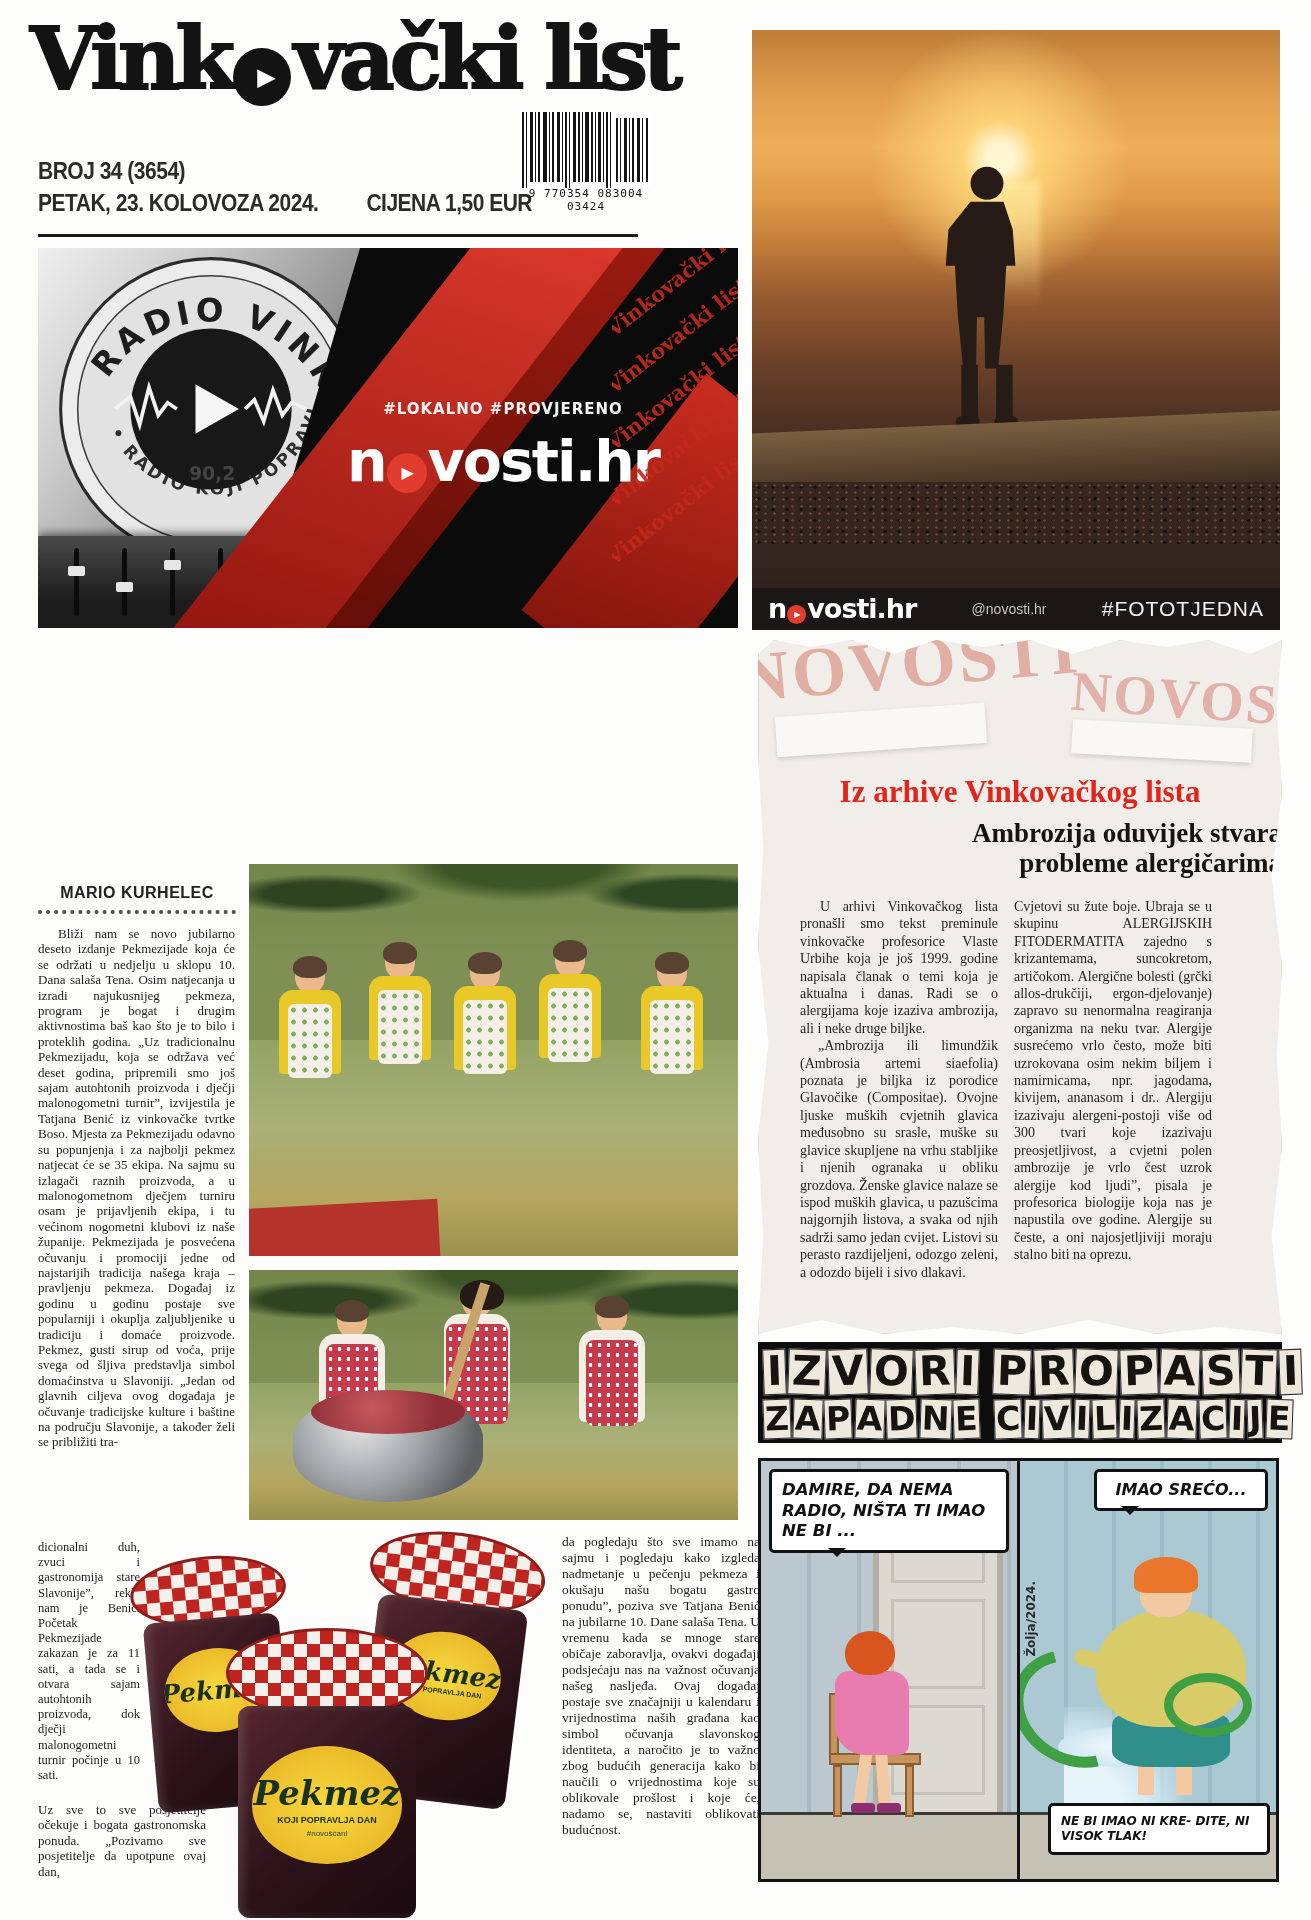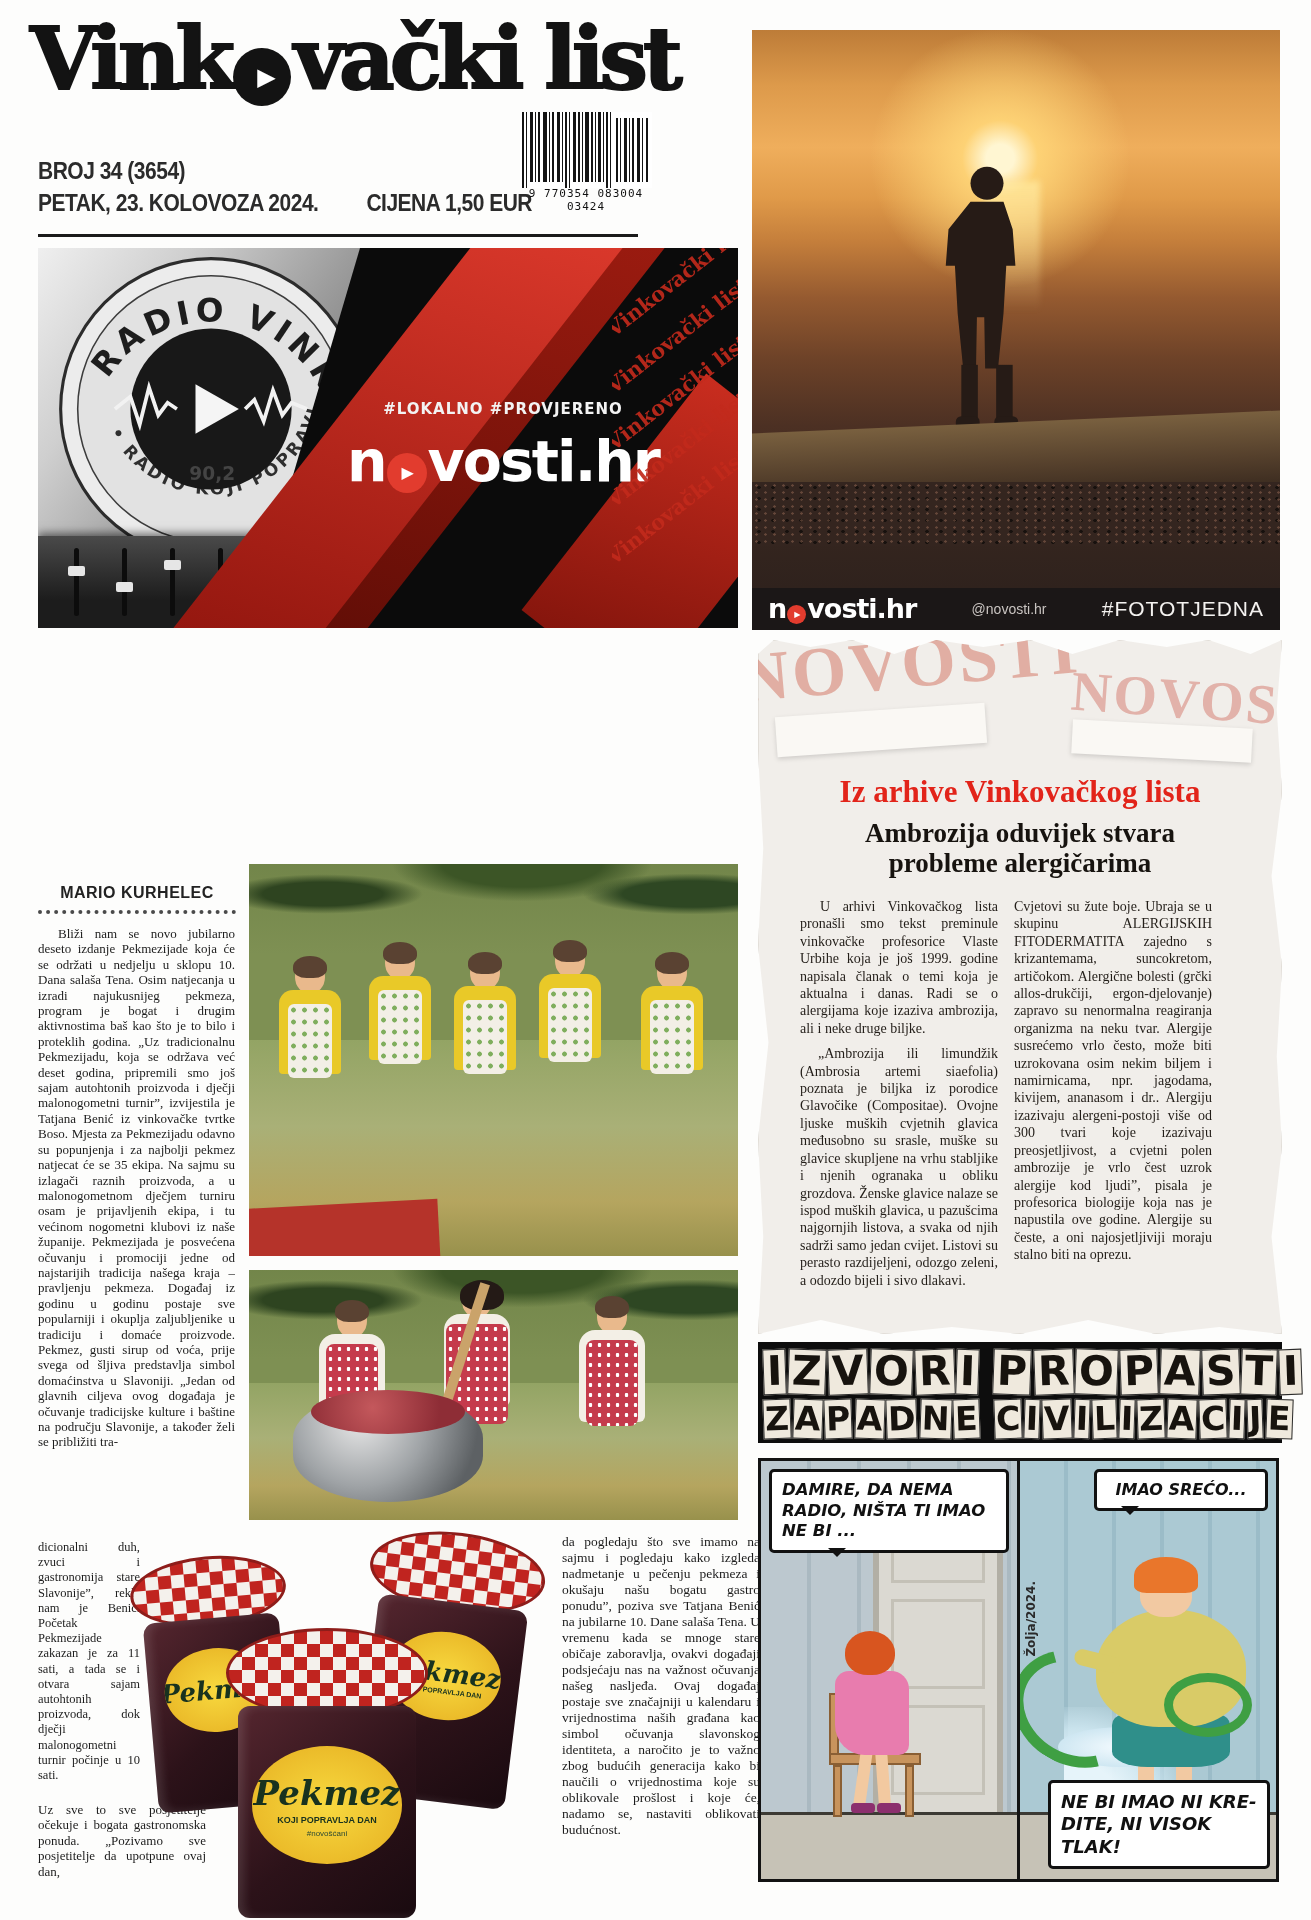--- a/index.html
+++ b/index.html
@@ -136,26 +136,26 @@
       99% 10%,100% 22%,98% 34%,100% 47%,99% 60%,100% 73%,98% 86%,100% 100%,
       88% 99%,76% 100%,63% 98%,50% 100%,37% 99%,24% 100%,12% 98%,0 100%,1% 86%,0 72%,2% 58%,0 44%,1% 30%,0 16%);
     overflow:hidden;}
   .arch .cw1{position:absolute;left:-20px;top:-16px;font-family:"Liberation Serif",serif;font-weight:bold;
     font-size:70px;letter-spacing:3px;color:rgba(199,70,48,.38);transform:rotate(-5deg);white-space:nowrap;}
   .arch .cw2{position:absolute;right:-60px;top:28px;font-family:"Liberation Serif",serif;font-weight:bold;
     font-size:56px;letter-spacing:2px;color:rgba(206,96,80,.42);transform:rotate(4deg);white-space:nowrap;}
   .arch .scrap{position:absolute;background:#faf8f4;box-shadow:0 2px 5px rgba(0,0,0,.15);}
   .arch-label{position:absolute;left:0;right:0;top:134px;text-align:center;
     font-family:"Liberation Serif",serif;font-weight:bold;font-size:31px;color:#e2241a;}
-  .arch-title{position:absolute;left:0;right:0;top:178px;text-align:center;
+  .arch-title{position:absolute;left:0;right:0;top:178px;text-align:right;
     font-family:"Liberation Serif",serif;font-weight:bold;font-size:27px;line-height:1.12;color:#17130f;}
   .arch-cols{position:absolute;left:42px;top:258px;width:412px;display:flex;gap:16px;}
   .arch-col{width:198px;font-size:14px;line-height:17.4px;text-align:justify;color:#221d18;}
   .arch-col p{margin:0;}
-  .arch-col .pgap{margin-top:8px;text-indent:18px;}
+  .arch-col .pgap{margin-top:0;text-indent:18px;}
 
   
   .ctitle{left:758px;top:1342px;width:524px;background:#0d0d0d;padding:5px 4px 3px;box-sizing:border-box;line-height:0;}
   .ctl{white-space:nowrap;}
   .lt{display:inline-block;background:#efe9dd;color:#17130e;font-family:"DejaVu Sans",sans-serif;font-weight:bold;
     line-height:1.02;border:1px solid #2a2a2a;margin:2px 1px;transform:rotate(-2deg);}
   .ctl1 .lt{font-size:41px;padding:1px 3px;}
   .ctl2 .lt{font-size:33px;padding:2px 1px;}
   .lt:nth-child(2n){transform:rotate(2deg);}
   .lt-sp{display:inline-block;width:12px;}
@@ -167,21 +167,21 @@
   .floor{position:absolute;left:0;right:0;bottom:0;height:64px;background:#c6c2b6;border-top:3px solid #3c3a34;}
   .door{position:absolute;right:14px;top:12px;width:118px;height:352px;background:#dbd9d2;border:6px solid #b2afa5;}
   .door i{position:absolute;left:12px;right:12px;height:84px;border:3px solid #c4c1b7;display:block;}
   .door i.d1{top:14px;} .door i.d2{top:120px;} .door i.d3{top:226px;}
   .bubble{position:absolute;background:#fff;border:3px solid #111;border-radius:5px;padding:8px 10px;
     font-family:"DejaVu Sans",sans-serif;font-style:italic;font-weight:bold;color:#111;line-height:1.25;}
   .bub1{left:8px;top:8px;right:8px;font-size:16.5px;}
   .bub1:after{content:"";position:absolute;left:56px;bottom:-16px;border:9px solid transparent;border-top-color:#111;}
   .bub2{right:8px;top:8px;width:148px;font-size:16px;text-align:center;}
   .bub2:after{content:"";position:absolute;left:24px;bottom:-16px;border:9px solid transparent;border-top-color:#111;}
-  .bub3{right:6px;bottom:10px;width:196px;font-size:18px;margin-left:44px;}
+  .bub3{right:6px;bottom:24px;width:196px;font-size:12px;margin-left:44px;}
   .sig{position:absolute;left:4px;top:120px;writing-mode:vertical-rl;transform:rotate(180deg);
     font-family:"DejaVu Sans",sans-serif;font-weight:bold;font-size:12px;color:#2a2a2a;}
   
   .woman{position:absolute;left:56px;top:170px;width:130px;height:200px;}
   .w-hair{position:absolute;left:28px;top:0;width:50px;height:44px;border-radius:50% 50% 45% 45%;background:#d8551f;}
   .w-face{position:absolute;left:38px;top:12px;width:32px;height:30px;border-radius:50%;background:#f2c9a0;}
   .w-dress{position:absolute;left:18px;top:40px;width:74px;height:84px;border-radius:14px 18px 10px 30px;background:#e87cae;}
   .w-leg{position:absolute;top:118px;width:12px;height:58px;background:#f2c9a0;}
   .w-l1{left:40px;transform:rotate(8deg);} .w-l2{left:60px;transform:rotate(-4deg);}
   .w-shoe{position:absolute;top:172px;width:24px;height:10px;border-radius:4px;background:#8c2f6e;}

